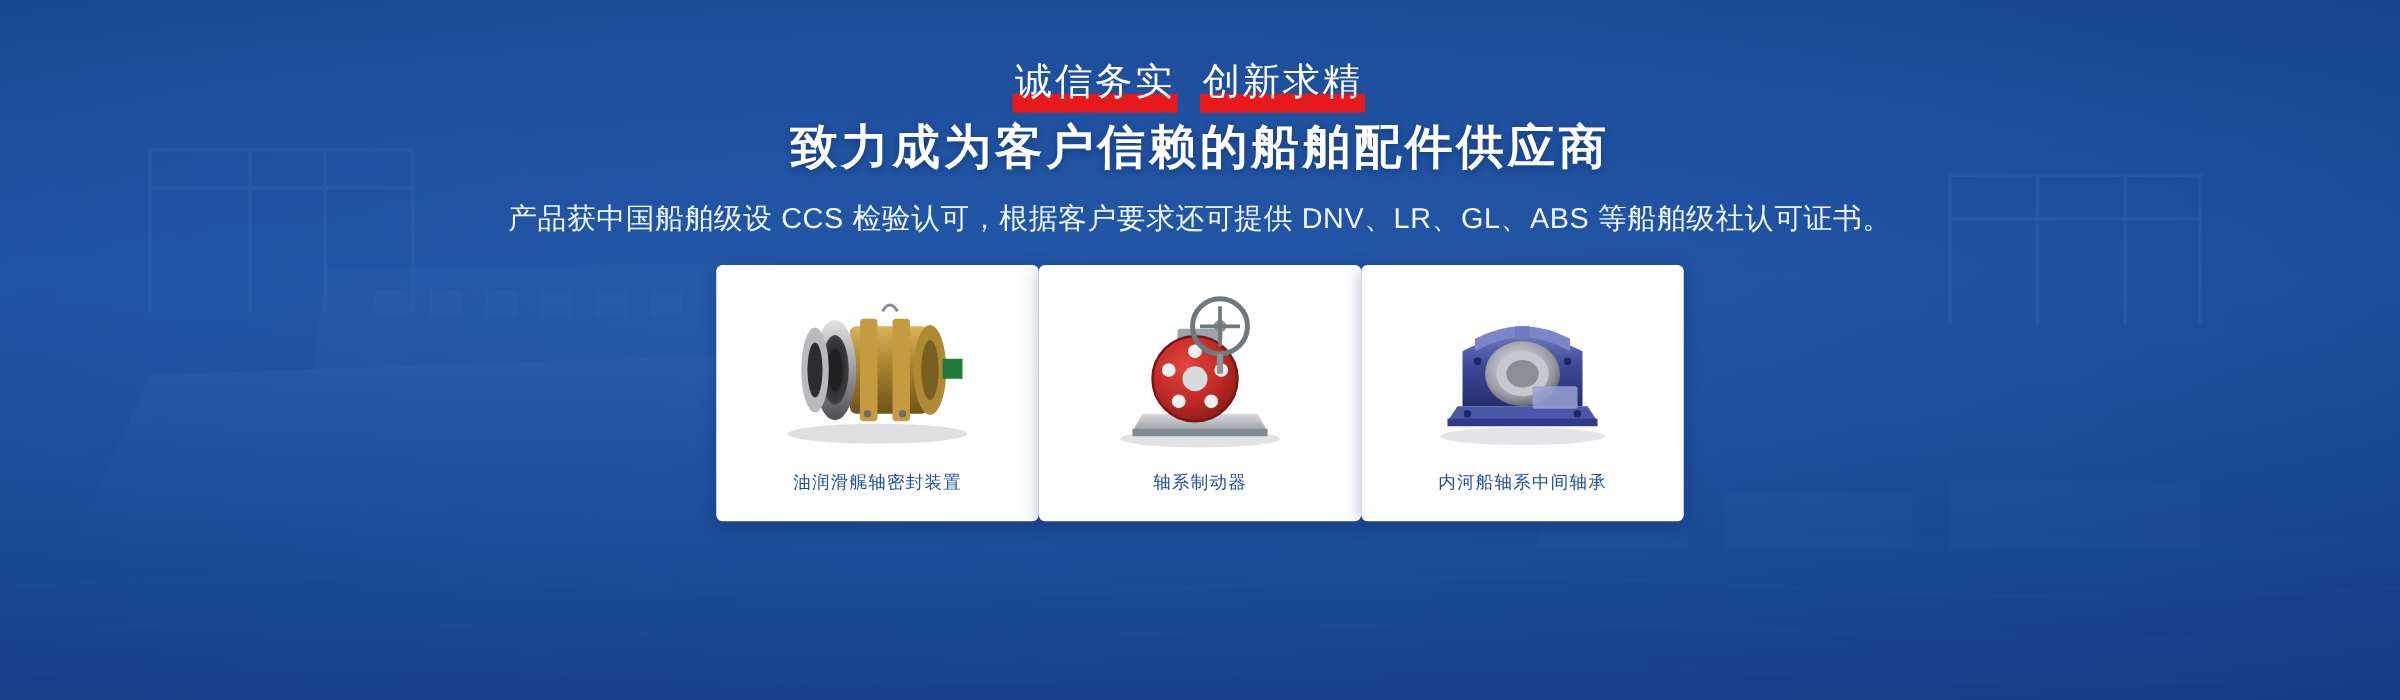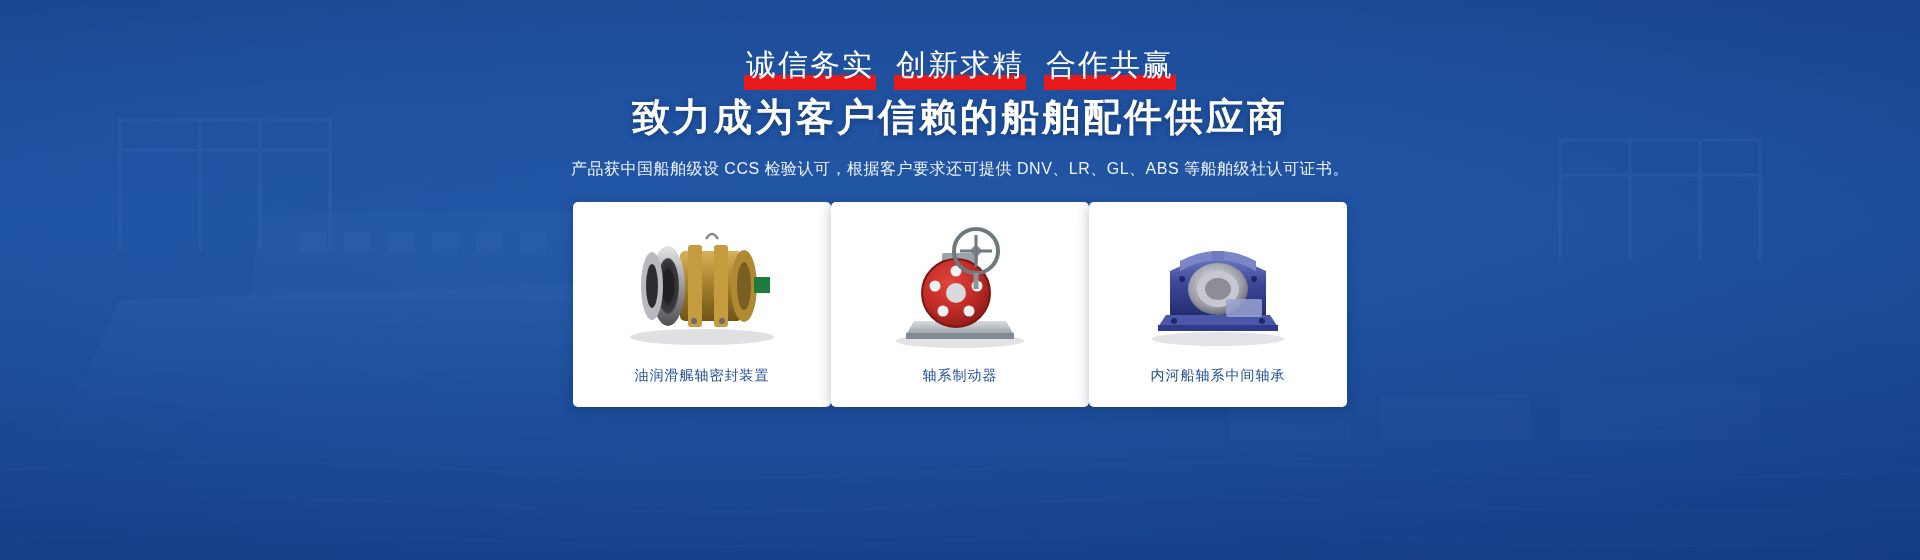--- a/index.html
+++ b/index.html
@@ -37,21 +37,21 @@
 
   .headline{
     margin-top:6px;
     font-size:38px;font-weight:bold;color:#ffffff;
     letter-spacing:3px;white-space:nowrap;
     text-shadow:0 2px 6px rgba(8,30,70,.45);
   }
 
   .subtitle{
     margin-top:16px;
-    font-size:16px;color:#eef4fc;font-weight:400;letter-spacing:.5px;white-space:nowrap;
+    font-size:23px;color:#eef4fc;font-weight:400;letter-spacing:.5px;white-space:nowrap;
   }
 
   .cards{
     margin-top:22px;display:flex;justify-content:center;align-items:flex-start;
   }
   .card{
     width:258px;height:205px;background:#ffffff;border-radius:5px;
     box-shadow:0 3px 14px rgba(6,28,70,.28);
     display:flex;flex-direction:column;align-items:center;justify-content:flex-start;
     padding-top:10px;box-sizing:border-box;
@@ -136,24 +136,20 @@
       <span class="seg">
         <span class="hl" style="background: rgb(232, 25, 27);"></span>
         <span>诚信务实</span>
       </span>
       <span class="gap"></span>
       <span class="seg">
         <span class="hl" style="background: rgb(232, 25, 27);"></span>
         <span>创新求精</span>
       </span>
       <span class="gap"></span>
-      <span class="seg">
-        <span class="hl" style="background: rgb(232, 25, 27);"></span>
-        <span>合作共赢</span>
-      </span>
     </div>
 
     <div class="headline">致力成为客户信赖的船舶配件供应商</div>
 
     <div class="subtitle">产品获中国船舶级设 CCS 检验认可，根据客户要求还可提供 DNV、LR、GL、ABS 等船舶级社认可证书。</div>
 
     <div class="cards">
 
       <div class="card">
         <div class="pic">

